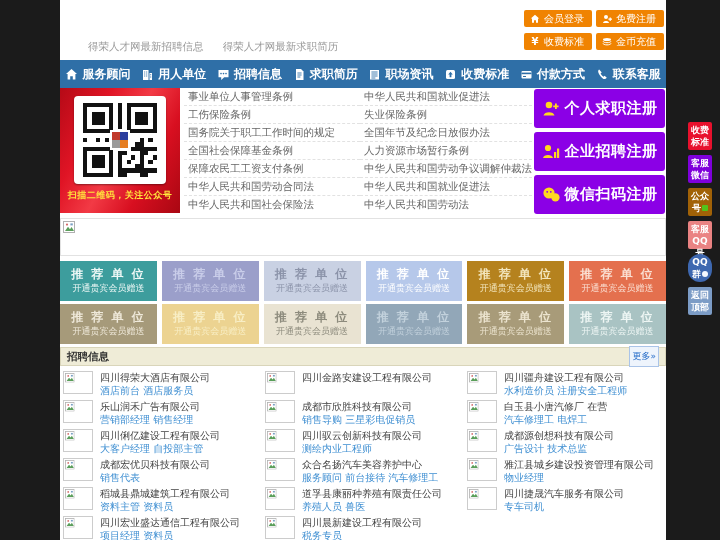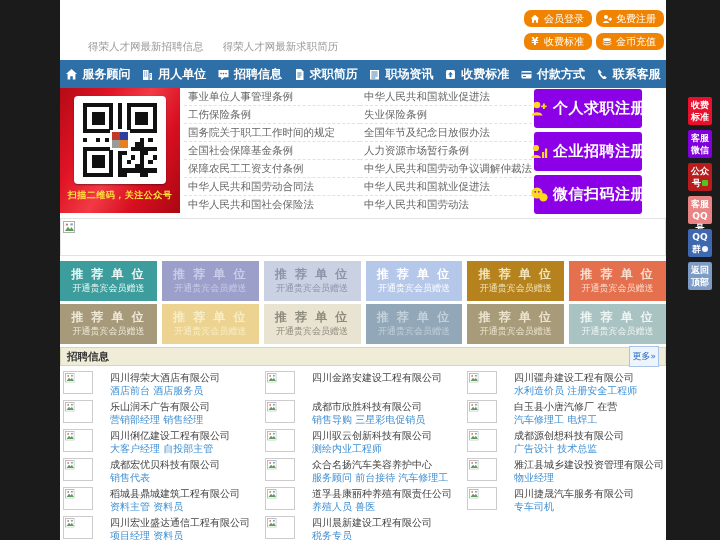--- a/index.html
+++ b/index.html
@@ -8,21 +8,21 @@
   .stage{position:relative;width:720px;height:540px;overflow:hidden;}
   .content{position:absolute;left:60px;top:0;width:606px;height:540px;background:#fff;overflow:hidden;}
   a{text-decoration:none;cursor:pointer;}
 
   
   .topbar{position:relative;height:60px;}
   .tagline{position:absolute;left:28px;top:40px;font-size:10.5px;color:#9a9a9a;white-space:nowrap;}
   .tagline span + span{margin-left:16px;}
   .top-buttons{position:absolute;top:10px;right:2px;display:grid;grid-template-columns:auto auto;gap:6px 4px;}
   .top-btn{display:flex;align-items:center;gap:4px;background:#f08301;color:#fff;font-size:10px;
-           height:17px;padding:0 8px 0 6px;border-radius:7px;white-space:nowrap;}
+           height:17px;padding:0 8px 0 6px;border-radius:2px;white-space:nowrap;}
   .tb-ico{display:inline-flex;width:10px;height:10px;align-items:center;justify-content:center;
           font-size:10px;line-height:10px;color:#fff;font-weight:bold;}
 
   
   .navbar{height:28px;background:#2f6fa7;display:flex;}
   .nav-item{flex:1;display:flex;align-items:center;justify-content:center;gap:4px;color:#fff;
             font-size:12px;font-weight:bold;white-space:nowrap;}
   .nav-ico{display:inline-flex;width:13px;height:13px;}
 
   
@@ -33,42 +33,42 @@
      display:flex;align-items:center;justify-content:center;box-shadow:0 1px 2px rgba(0,0,0,.4);}
   .qr-caption{position:absolute;left:0;right:0;top:101px;text-align:center;color:#ffe43c;
      font-size:9px;font-weight:bold;letter-spacing:.5px;white-space:nowrap;}
   .law-links{position:absolute;left:124px;top:0;width:348px;height:125px;display:flex;}
   .law-col{list-style:none;margin:0;padding:0;display:flex;flex-direction:column;height:125px;}
   .law-col.c1{width:176px;flex:none;}
   .law-col.c2{flex:1;}
   .law-col li{flex:1;display:flex;align-items:center;border-bottom:1px dashed #e2e2e2;
      font-size:10.5px;color:#666;padding-left:4px;white-space:nowrap;overflow:hidden;}
   .law-col li:last-child{border-bottom:none;}
-  .register-col{position:absolute;left:474px;top:1px;width:108px;display:flex;flex-direction:column;gap:4px;}
+  .register-col{position:absolute;left:474px;top:1px;width:131px;display:flex;flex-direction:column;gap:4px;}
   .reg-btn{height:39px;background:#8b00e6;border-radius:3px;color:#fff;display:flex;align-items:center;
      justify-content:center;gap:5px;font-size:15px;font-weight:bold;letter-spacing:.5px;white-space:nowrap;}
   .reg-ico{display:inline-flex;width:18px;height:17px;}
 
   
   .banner-ph{position:relative;margin-top:5px;height:38px;border:1px solid #e2e2e2;box-sizing:border-box;background:#fff;}
   .banner-ph .ph-ico{position:absolute;left:2px;top:2px;width:12px;height:12px;display:inline-flex;}
 
   
   .recommend-grid{margin-top:5px;display:grid;grid-template-columns:repeat(6,1fr);gap:3px 5px;}
   .rec-box{height:40px;text-align:center;overflow:hidden;}
   .rec-title{font-size:12px;font-weight:bold;letter-spacing:2px;padding-top:5px;line-height:16px;white-space:nowrap;}
   .rec-sub{font-size:9px;line-height:13px;white-space:nowrap;}
 
   
   .jobs-header{margin-top:3px;height:19px;background:#efecd7;border:1px solid #d9d5ba;box-sizing:border-box;
      display:flex;align-items:center;justify-content:space-between;padding:0 6px;}
   .jobs-title{font-size:10.5px;font-weight:bold;color:#333;}
   .more-link{font-size:9px;color:#2a6fc9;background:#eef4fc;border:1px solid #aac4e8;line-height:11px;padding:4px 2px;}
   .jobs-grid{margin-top:2px;display:grid;grid-template-columns:repeat(3,1fr);}
-  .job-item{display:flex;gap:17px;height:29px;padding:3px 0 0 3px;box-sizing:border-box;overflow:hidden;}
+  .job-item{display:flex;gap:7px;height:29px;padding:3px 0 0 3px;box-sizing:border-box;overflow:hidden;}
   .img-ph{position:relative;width:30px;height:23px;border:1px solid #ccc;background:#fff;flex:none;box-sizing:border-box;}
   .img-ph .ph-ico{position:absolute;left:1px;top:1px;width:12px;height:12px;display:inline-flex;transform:scale(.8);transform-origin:0 0;}
   .job-text{display:flex;flex-direction:column;overflow:hidden;white-space:nowrap;}
   .company{font-size:10px;color:#424242;line-height:13px;}
   .positions{font-size:10px;color:#3f8fd2;line-height:13px;}
 
   
   .side-tabs{position:absolute;right:8px;top:97px;width:24px;display:flex;flex-direction:column;gap:5px;}
   .side-tab{height:28px;border-radius:2px;color:#fff;font-size:9px;font-weight:bold;text-align:center;
      padding-top:2px;box-sizing:border-box;line-height:12px;display:block;}
@@ -669,37 +669,37 @@
             <span class="job-text">
               <a class="company">四川捷晟汽车服务有限公司</a>
               <a class="positions">专车司机</a>
             </span>
           </div>
       </div>
     </div>
   </div>
 
   <div class="side-tabs">
-    <a class="side-tab" style="background: rgb(232, 17, 45);">
+    <a class="side-tab" style="background: rgb(232, 17, 45); margin-top: 25px;">
       <span class="t">收费</span>
       <span class="t">标准</span>
     </a>
     <a class="side-tab" style="background: rgb(127, 0, 219);">
       <span class="t">客服</span>
       <span class="t">微信</span>
     </a>
-    <a class="side-tab" style="background: #b91c1c;">
+    <a class="side-tab" style="background: #a16207;">
       <span class="t">公众</span>
       <span class="t"><span>号</span><i class="tmini tmini-green"></i></span>
     </a>
     <a class="side-tab" style="background: rgb(234, 131, 131);">
       <span class="t">客服</span>
       <span class="t">QQ号</span>
     </a>
-    <a class="side-tab" style="background: rgb(62, 104, 176);">
+    <a class="side-tab" style="background: rgb(62, 104, 176); border-radius: 12px;">
       <span class="t">QQ</span>
       <span class="t"><span>群</span><i class="tmini tmini-white"></i></span>
     </a>
     <a class="side-tab" style="background: rgb(124, 156, 198);">
       <span class="t">返回</span>
       <span class="t">顶部</span>
     </a>
   </div>
 </div>
 

